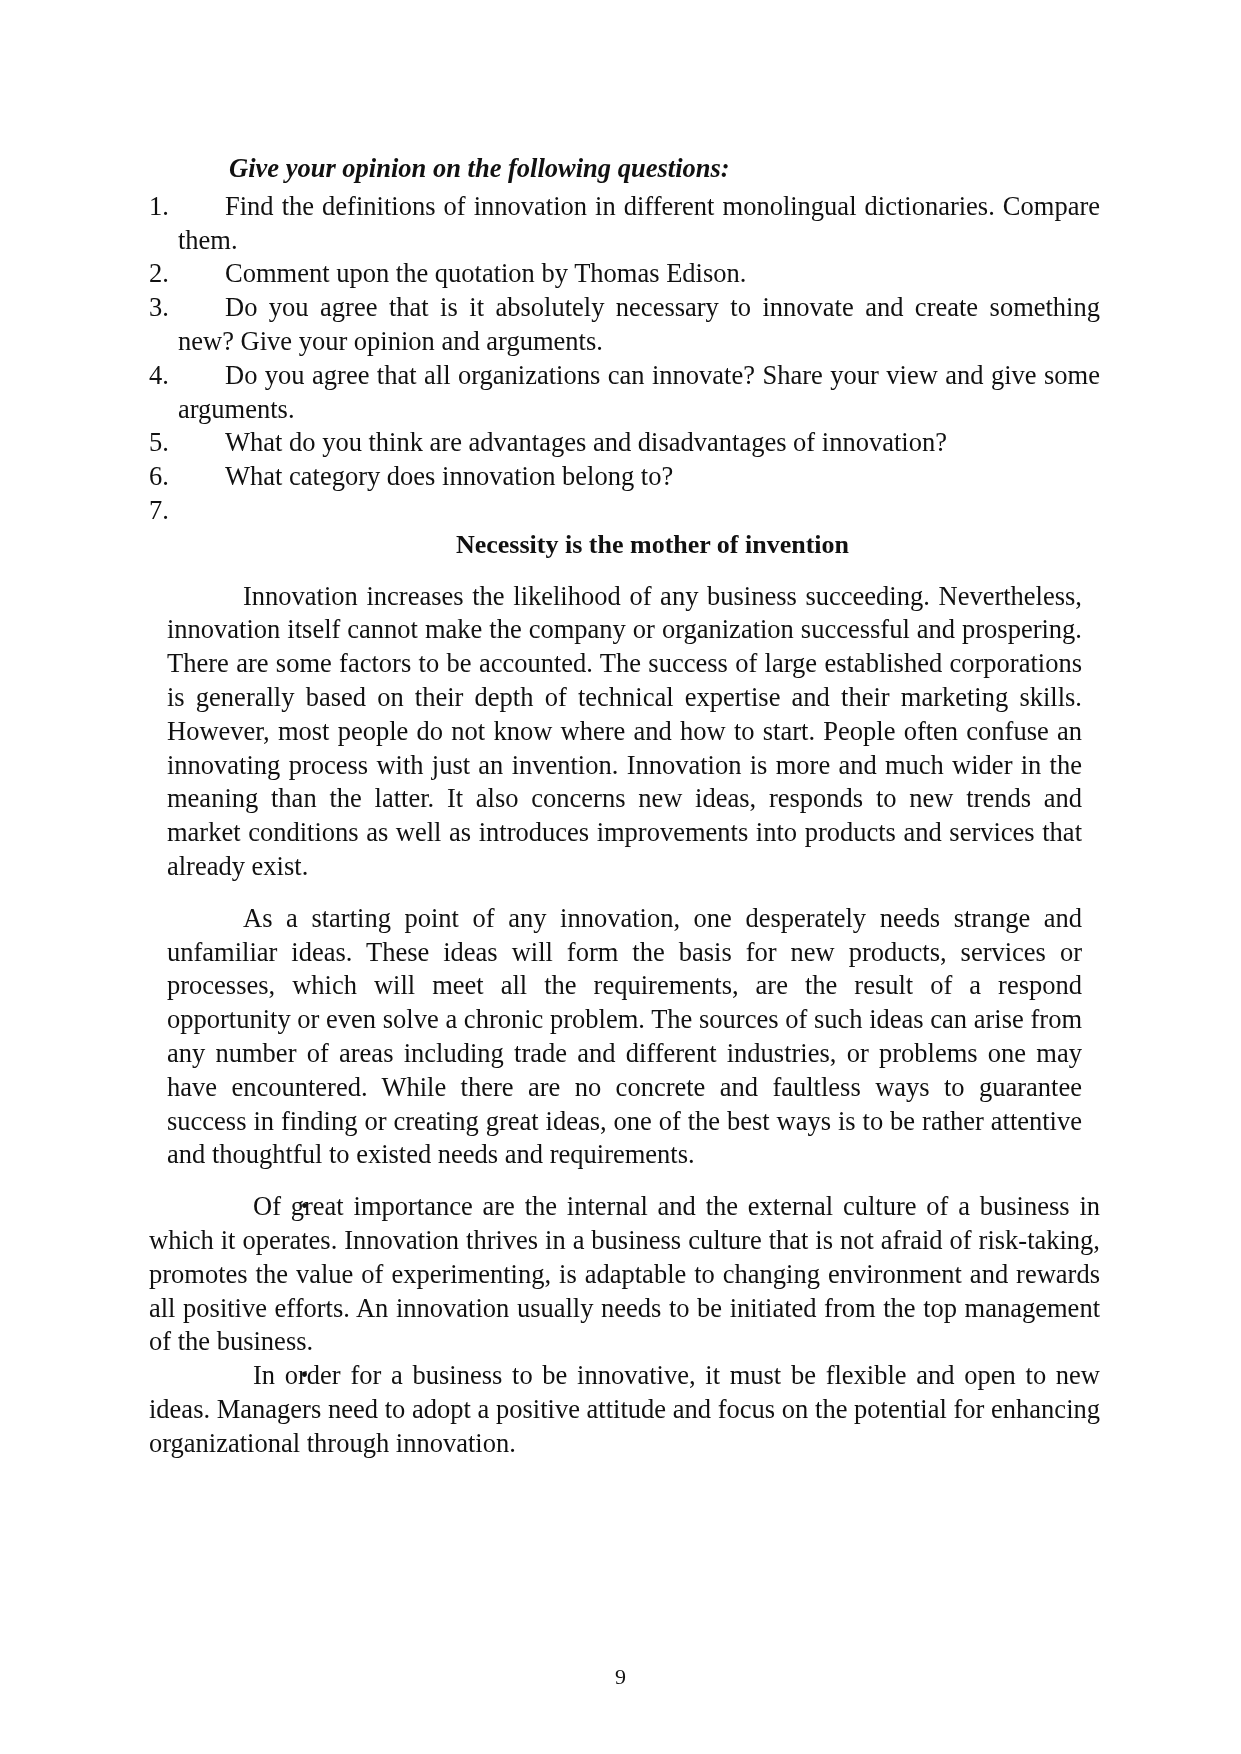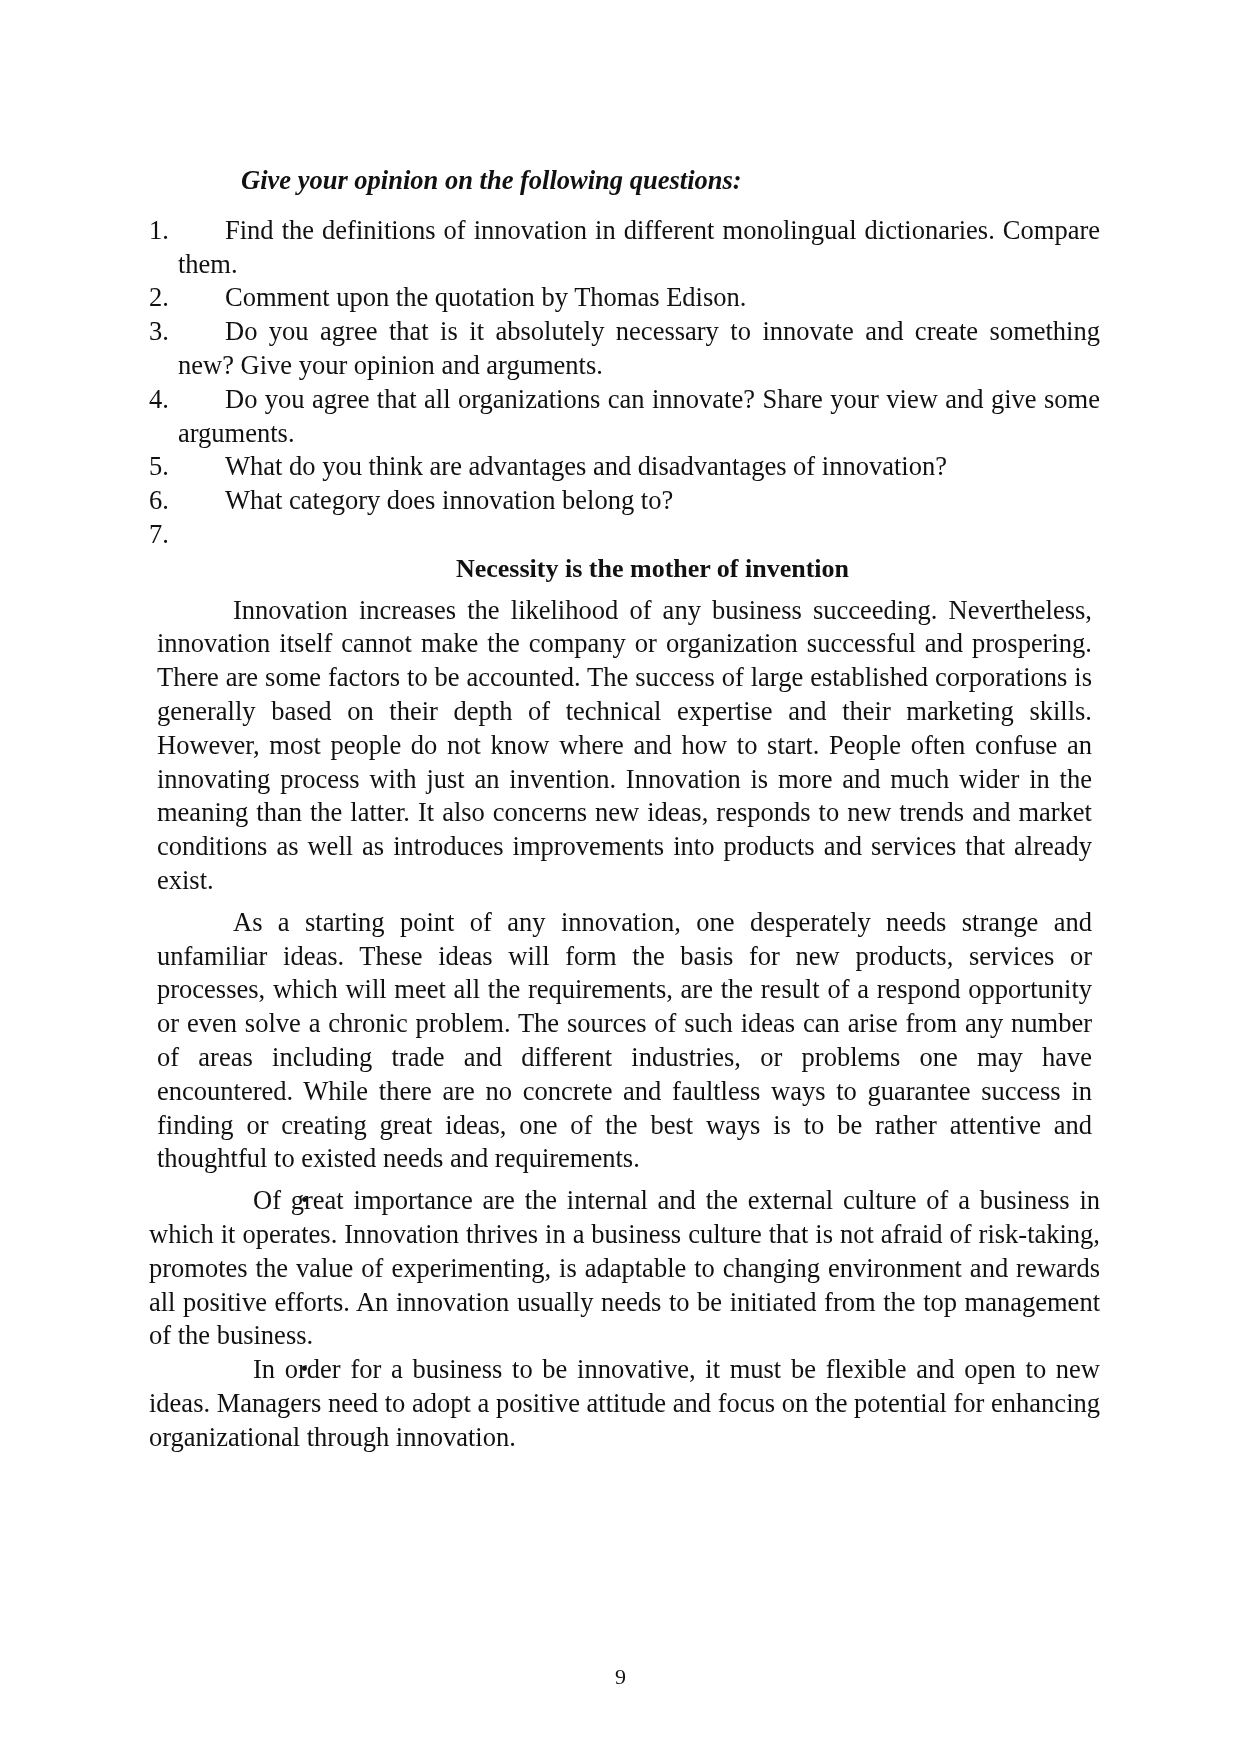--- a/index.html
+++ b/index.html
@@ -11,21 +11,21 @@
       width: 951px;
       font-family: "Liberation Serif", serif;
       font-size: 26.5px;
       line-height: 33.8px;
       color: #111111;
     }
     .heading-italic {
       font-weight: bold;
       font-style: italic;
       padding-left: 76px;
-      margin: 16px;
+      margin: 4px;
     }
     ol.questions {
       list-style: none;
       margin: 0;
       padding: 0;
     }
     ol.questions li {
       position: relative;
       padding-left: 29px;
       text-align: justify;
@@ -41,21 +41,21 @@
       display: inline-block;
       width: 47px;
     }
     .section-title {
       text-align: center;
       font-weight: bold;
       margin: 33.8px 0 0 0;
       padding-left: 56px;
     }
     p.body {
-      margin: 8px;
+      margin: 18px;
       text-indent: 76px;
       text-align: justify;
     }
     p.bullet {
       margin: 0;
       text-indent: 76px;
       text-align: justify;
     }
     p.bullet .bullet-icon {
       display: inline-block;

